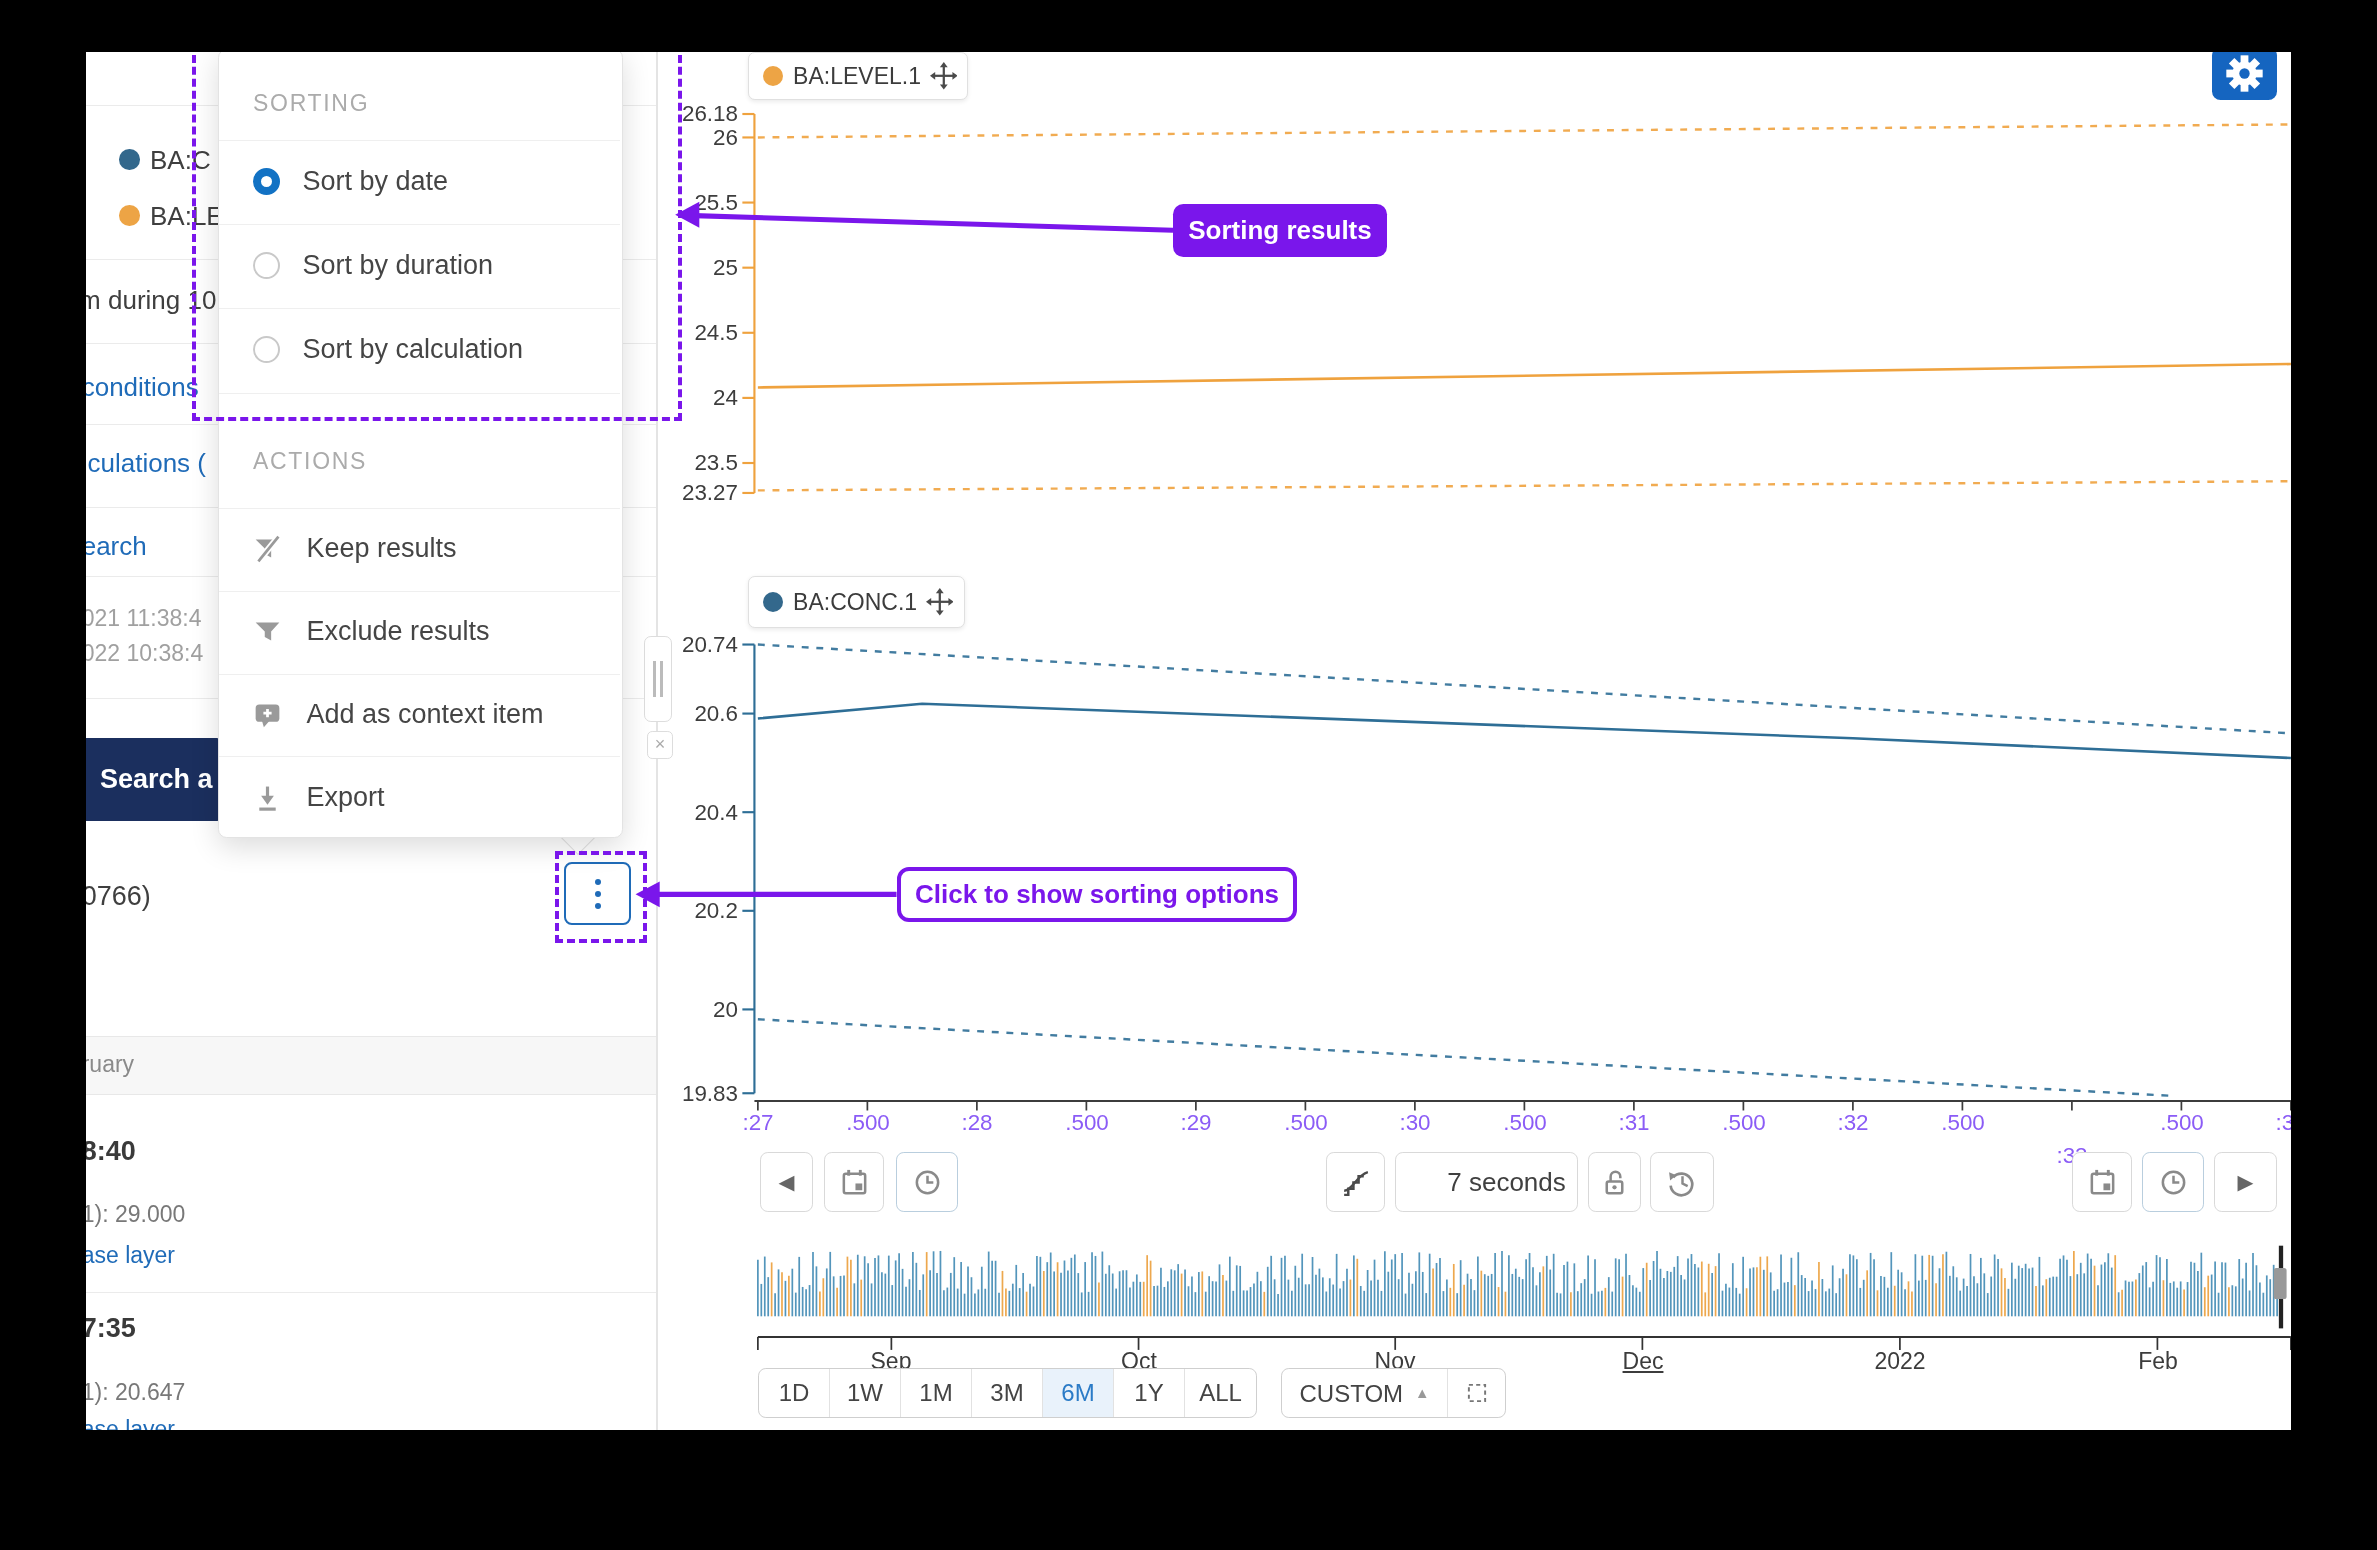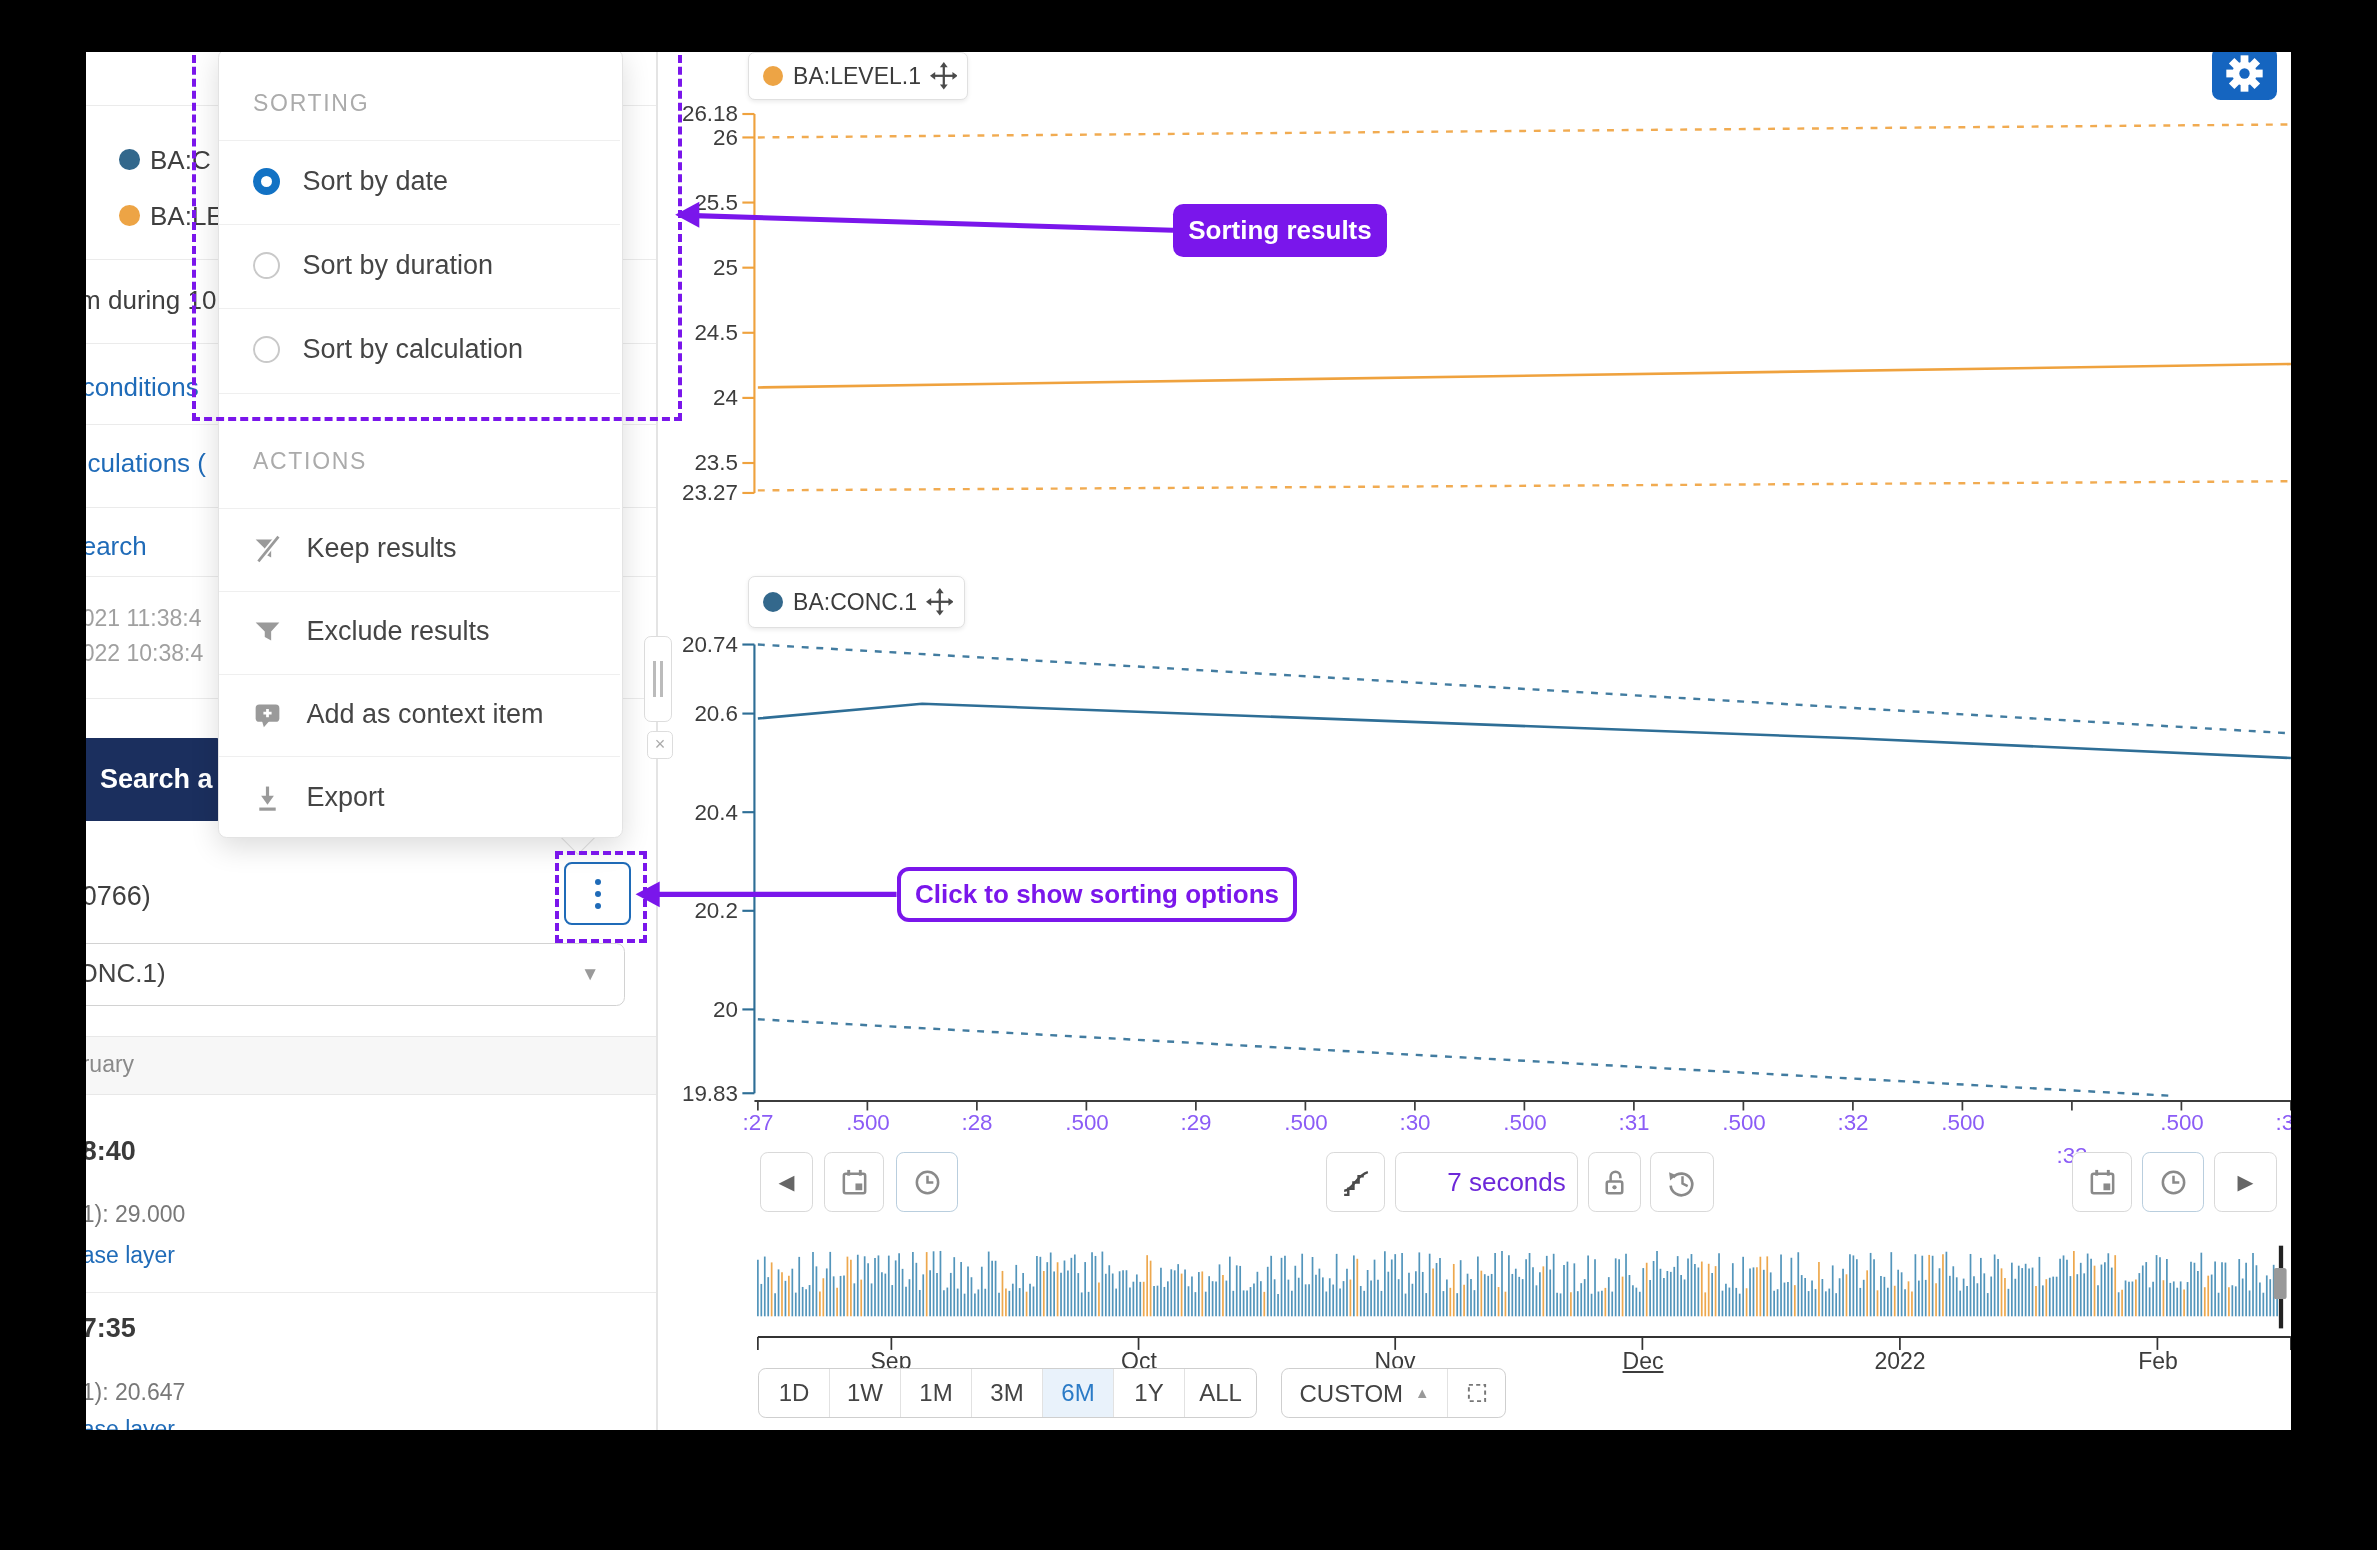--- a/index.html
+++ b/index.html
@@ -45,21 +45,21 @@
   .chip{position:absolute;background:#fff;border:1.7px solid #e0e0e0;border-radius:6.9px;box-shadow:0 1.7px 4.3px rgba(0,0,0,.08);display:flex;align-items:center;z-index:20;box-sizing:border-box;}
   .chip .dot{width:20px;height:20px;border-radius:50%;margin-left:13.8px;}
   .chip .lbl{margin:0 8.6px 0 10.3px;font-size:23px;color:#3c3c3c;white-space:nowrap;}
   .gearbtn{position:absolute;left:2126px;top:-5.2px;width:65px;height:53px;background:#1565c0;border-radius:8.6px;z-index:20;display:flex;align-items:center;justify-content:center;}
   .ylab{position:absolute;width:99px;text-align:right;font-size:22.4px;color:#3d3d3d;height:27.6px;line-height:27.6px;z-index:12;}
   .xlab{position:absolute;width:78px;text-align:center;font-size:22.4px;color:#8b5cf6;z-index:12;}
   .mlab{position:absolute;width:112px;text-align:center;font-size:23px;color:#3c3c3c;z-index:12;}
   .tbtn{position:absolute;top:1100px;height:60px;background:#fff;border:1.7px solid #d9d9d9;border-radius:7.8px;z-index:20;display:flex;align-items:center;justify-content:center;box-sizing:border-box;color:#555;}
   .tbtn.blue{border-color:#b9cede;}
   .tbtn .tri{font-size:20.7px;color:#666;}
-  .durbtn{font-size:26px;color:#6d28d9;padding-left:40px;}
+  .durbtn{font-size:26px;color:#404040;padding-left:40px;}
   
   .rgroup{position:absolute;top:1316px;height:50px;background:#fff;border:1.7px solid #cfcfcf;border-radius:7.8px;display:flex;z-index:20;box-sizing:border-box;overflow:hidden;}
   .rbtn{height:100%;line-height:47px;text-align:center;font-size:24px;color:#444;border-right:1.7px solid #e2e2e2;box-sizing:border-box;}
   .rbtn:last-child{border-right:none;}
   .rbtn.sel{background:#e9f2fb;color:#2b7bc7;}
   .custom-lbl{display:flex;align-items:center;justify-content:center;gap:12px;font-size:24px;color:#444;}
   .custom-lbl .up{font-size:14.6px;color:#999;}
   
   .dashed-box{position:absolute;border:4.3px dashed #7a16eb;z-index:55;}
   .ann1{position:absolute;left:1087px;top:152px;width:214px;height:53px;background:#7a16eb;border-radius:10.3px;color:#fff;font-weight:bold;font-size:26px;text-align:center;line-height:53px;z-index:62;}
@@ -586,24 +586,20 @@
   <div class="sb-divider" style="top:646px"></div>
   <div class="searchbtn">Search a</div>
   <span class="sb-text" style="left:-4.3px;top:829px;font-size:27px">0766)</span>
 
   <div class="dots-btn">
         <i></i>
         <i></i>
         <i></i>
       </div>
 
-  <div class="select">
-    <span class="val">ONC.1)</span>
-    <span class="caret">▼</span>
-  </div>
 
   <div class="groupbar">
     <span class="gtitle">ruary</span>
   </div>
   <div class="gbtns">
     <div class="gbtn">
       <svg width="29" height="29" viewBox="0 0 34 34">
         <line x1="10" y1="8" x2="10" y2="23" stroke="#555" stroke-width="3"></line>
         <polygon points="5,21 15,21 10,28" fill="#555"></polygon>
         <rect x="17" y="7" width="14" height="3.4" fill="#555"></rect>

